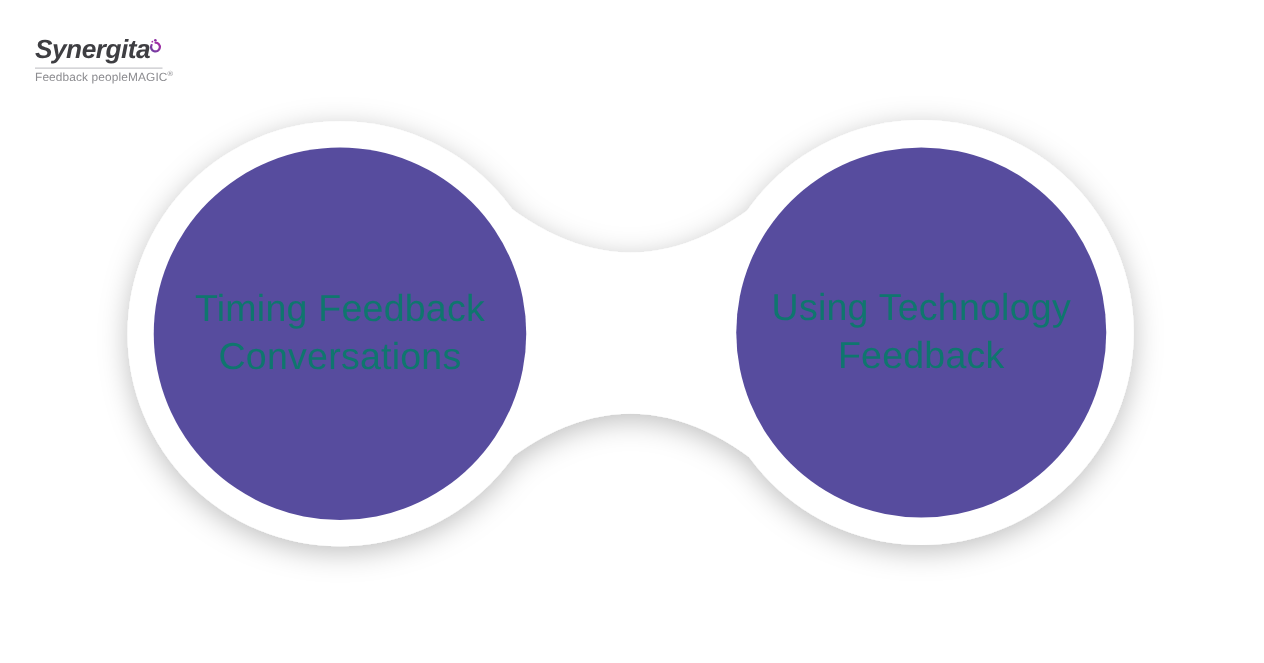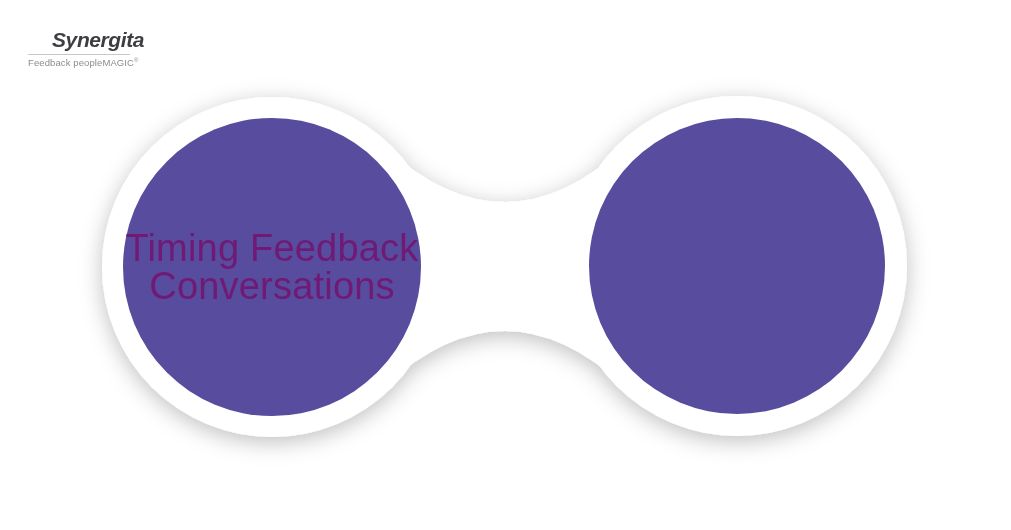--- a/index.html
+++ b/index.html
@@ -29,21 +29,20 @@
     align-items: flex-end;
   }
   .brand {
     font-family: "Liberation Sans", sans-serif;
     font-style: italic;
     font-weight: 600;
     font-size: 21px;
     letter-spacing: -0.4px;
     color: #3e3e42;
     line-height: 1;
-    margin-left: 24px;
   }
   .swirl {
     margin-left: -1px;
     margin-bottom: -2px;
   }
   .logo-divider {
     margin-top: 4px;
     height: 1px;
     width: 102px;
     background: #c8c8cc;
@@ -60,24 +59,24 @@
     font-size: 6px;
     vertical-align: super;
   }
   
   .circle-label {
     position: absolute;
     width: 330px;
     transform: translate(-50%, -50%);
     text-align: center;
     white-space: pre-line;
-    color: #701a75;
+    color: #0f766e;
     font-family: "Liberation Sans", sans-serif;
     font-weight: 500;
-    font-size: 38px;
+    font-size: 30px;
     line-height: 38px;
     letter-spacing: 0.2px;
   }
   .circle-label.left  { left: 272px; top: 267px; }
   .circle-label.right { left: 737px; top: 266px; }
 </style>
 </head>
 <body>
 
 <div class="canvas">
@@ -114,14 +113,16 @@
         <circle cx="16.5" cy="4" r="3.2" fill="#8e2fa3"></circle>
       </svg>
     </div>
     <div class="logo-divider"></div>
     <div class="tagline"><span>Feedback peopleMAGIC</span><sup>®</sup></div>
   </div>
 
   <div class="circle-label left">Timing Feedback
 Conversations</div>
 
+  <div class="circle-label right">Using Technology
+Feedback</div>
 
 </div>
 
 </body></html>

